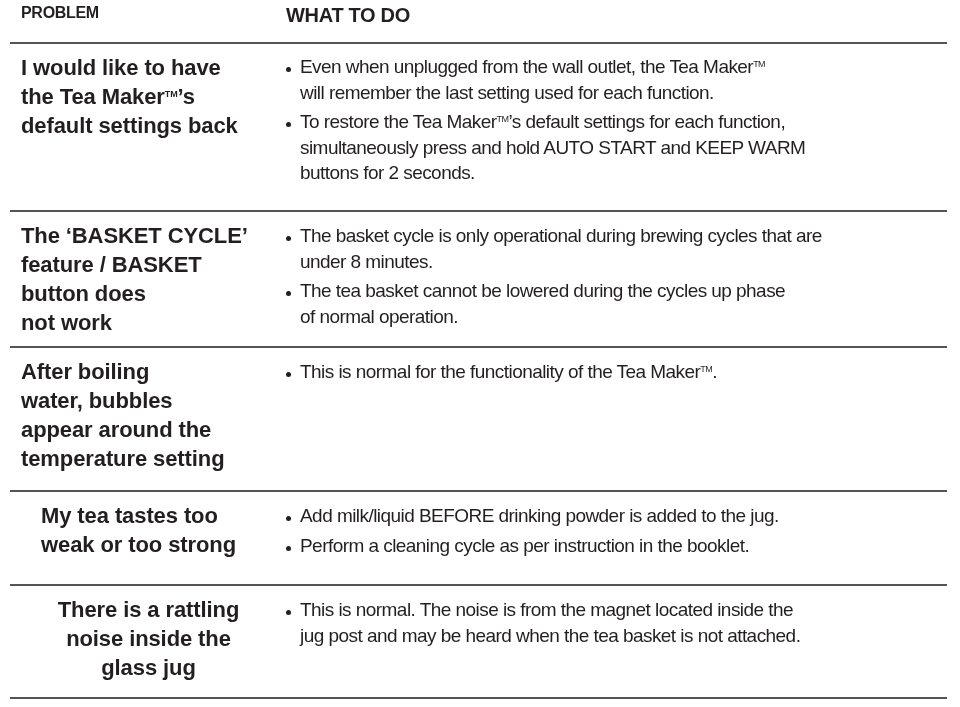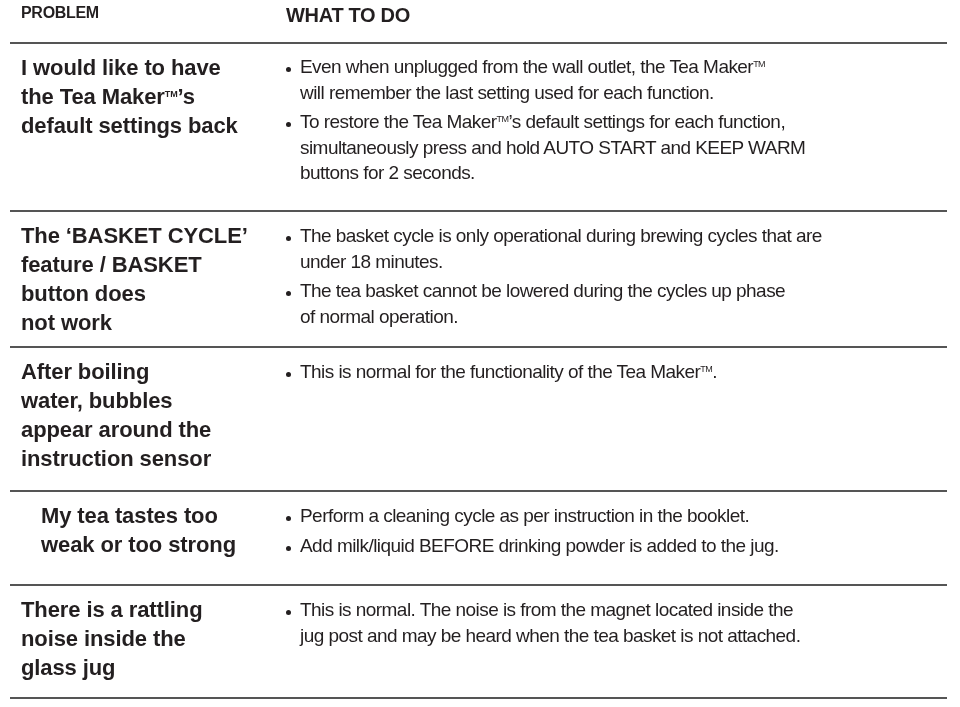--- a/index.html
+++ b/index.html
@@ -64,50 +64,50 @@
 </div>
 <div class="rule" style="top:210px;"></div>
 
 <div class="row" style="top:220px;">
   <div class="problem" style="top:1px;">The ‘BASKET CYCLE’
 feature / BASKET
 button does
 not work</div>
   <ul class="actions" style="top:3px;">
     <li><span class="bullet"></span><span>The basket cycle is only operational during brewing cycles that are
-under 18 minutes.</span></li>
+under 8 minutes.</span></li>
     <li><span class="bullet"></span><span>The tea basket cannot be lowered during the cycles up phase
 of normal operation.</span></li>
   </ul>
 </div>
 <div class="rule" style="top:346px;"></div>
 
 <div class="row" style="top:356px;">
   <div class="problem" style="top:1px;">After boiling
 water, bubbles
 appear around the
-instruction sensor</div>
+temperature setting</div>
   <ul class="actions" style="top:3px;">
     <li><span class="bullet"></span><span>This is normal for the functionality of the Tea Maker<sup class="tm">TM</sup>.</span></li>
   </ul>
 </div>
 <div class="rule" style="top:490px;"></div>
 
 <div class="row" style="top:500px;">
   <div class="problem" style="top:1px;margin-left:20px;">My tea tastes too
 weak or too strong</div>
   <ul class="actions" style="top:3px;">
+    <li><span class="bullet"></span><span>Add milk/liquid BEFORE drinking powder is added to the jug.</span></li>
     <li><span class="bullet"></span><span>Perform a cleaning cycle as per instruction in the booklet.</span></li>
-    <li><span class="bullet"></span><span>Add milk/liquid BEFORE drinking powder is added to the jug.</span></li>
   </ul>
 </div>
 <div class="rule" style="top:584px;"></div>
 
 <div class="row" style="top:594px;">
-  <div class="problem" style="top:1px;">There is a rattling
+  <div class="problem" style="top:1px;text-align:center;">There is a rattling
 noise inside the
 glass jug</div>
   <ul class="actions" style="top:3px;">
     <li><span class="bullet"></span><span>This is normal. The noise is from the magnet located inside the
 jug post and may be heard when the tea basket is not attached.</span></li>
   </ul>
 </div>
 <div class="rule" style="top:697px;"></div>
 
 </body></html>

